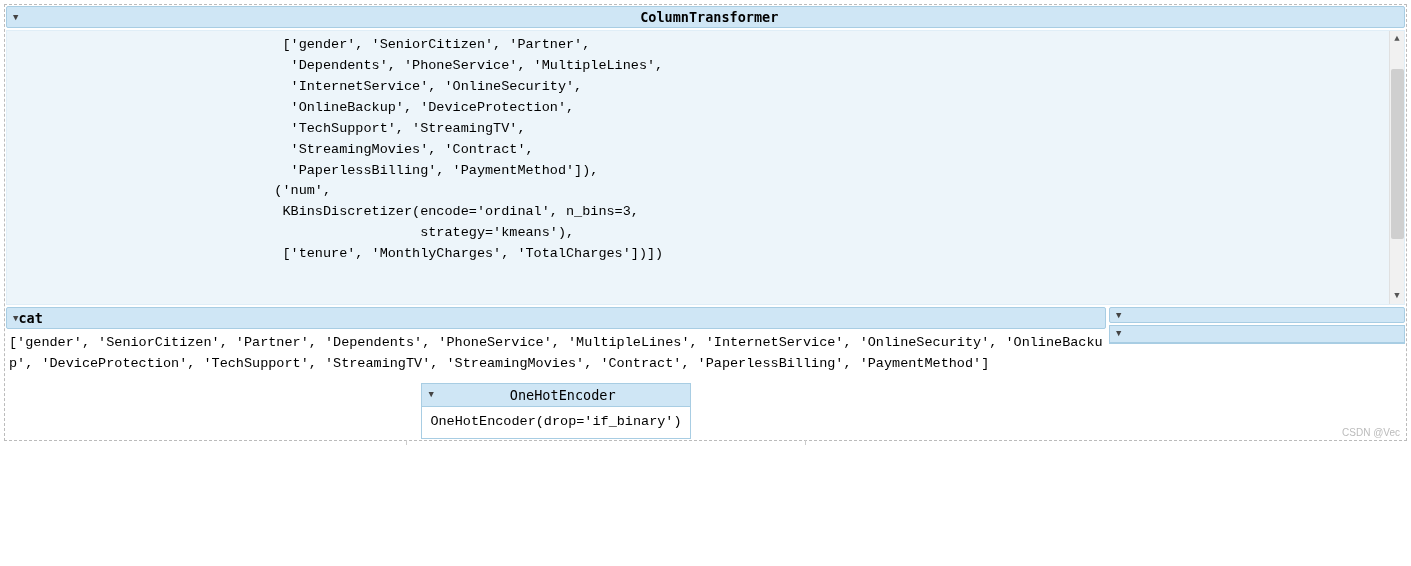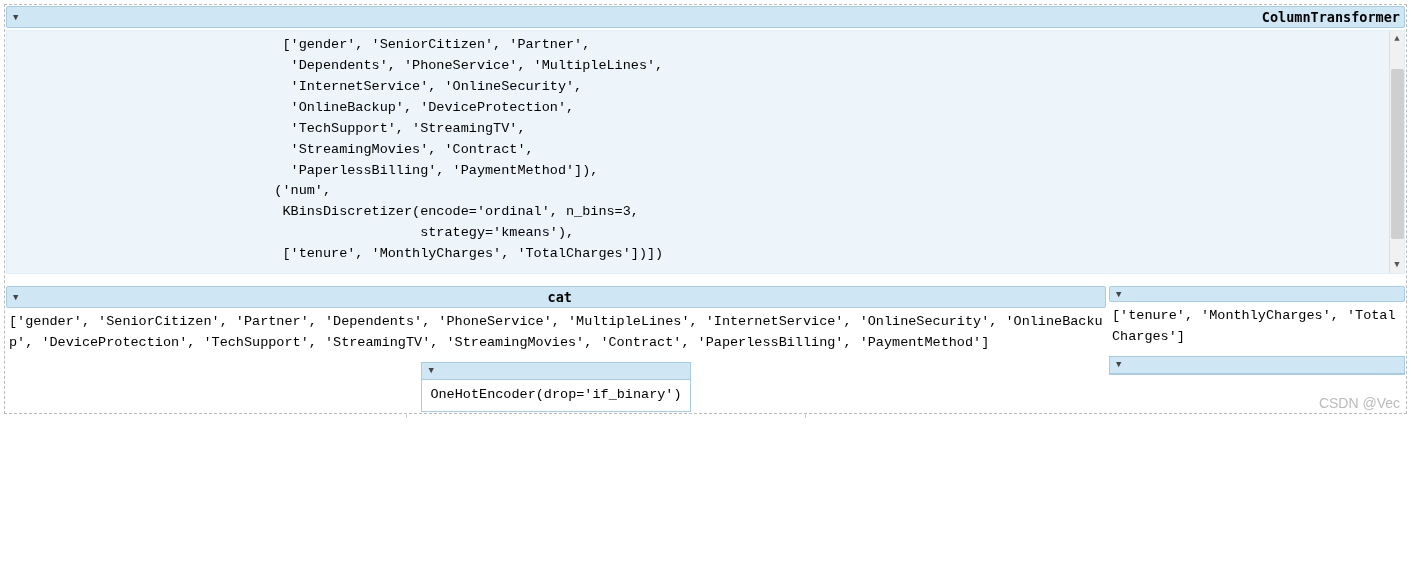--- a/index.html
+++ b/index.html
@@ -32,29 +32,29 @@
   }
   .header-row .caret {
     flex: 0 0 auto;
     font-size: 9px;
     color: #444;
     margin-left: 2px;
     cursor: pointer;
   }
   .header-row .title {
     flex: 1 1 auto;
-    text-align: right;
+    text-align: center;
   }
   .scroll-area {
     background: #edf5fa;
     border: 1px solid #e0eef7;
     position: relative;
-    height: 244px;
+    height: 275px;
     overflow: hidden;
-    margin-bottom: 12px;
+    margin-bottom: 2px;
   }
   .scroll-content {
     white-space: pre;
     font-family: "Consolas", "Courier New", monospace;
     padding: 4px 0 4px 0;
     line-height: 1.55;
   }
   .scrollbar-track {
     position: absolute;
     right: 0; top: 0; bottom: 0;
@@ -101,21 +101,21 @@
   }
   .sub-header .caret {
     flex: 0 0 auto;
     font-size: 9px;
     color: #444;
     margin-left: 2px;
     cursor: pointer;
   }
   .sub-header .title {
     flex: 1 1 auto;
-    text-align: center;
+    text-align: left;
   }
   .feature-list {
     font-family: "Consolas", "Courier New", monospace;
     padding: 2px 3px 8px 3px;
     line-height: 1.55;
     word-break: break-all;
   }
   .est-wrap-cat {
     display: flex;
     justify-content: center;
@@ -155,21 +155,21 @@
     position: absolute;
     border: 1px solid #ccc;
     border-top: none;
     height: 12px;
     bottom: -13px;
   }
   .watermark {
     position: absolute;
     right: 6px;
     bottom: 2px;
-    font-size: 14px;
+    font-size: 10px;
     color: #bbb;
     font-family: sans-serif;
   }
   .rel { position: relative; }
 </style>
 </head>
 <body>
 
 <div class="outer-frame rel">
 
@@ -202,32 +202,32 @@
     <div class="col-block cat">
       <div class="sub-header">
         <span class="caret">▼</span>
         <span class="title">cat</span>
       </div>
       <div class="feature-list">['gender', 'SeniorCitizen', 'Partner', 'Dependents', 'PhoneService', 'MultipleLines', 'InternetService', 'OnlineSecurity', 'OnlineBackup', 'DeviceProtection', 'TechSupport', 'StreamingTV', 'StreamingMovies', 'Contract', 'PaperlessBilling', 'PaymentMethod']</div>
       <div class="est-wrap-cat rel">
         <div class="est-box">
           <div class="est-header">
             <span class="caret">▼</span>
+            <span class="title">OneHotEncoder</span>
           </div>
           <div class="est-body">OneHotEncoder(drop='if_binary')</div>
         </div>
         <div class="connector" style="left:50%; width:400px; transform:translateX(-150px);"></div>
       </div>
     </div>
 
     <div class="col-block num">
       <div class="sub-header">
         <span class="caret">▼</span>
       </div>
-      <div class="feature-list">['tenure', 'MonthlyCharges', 'TotalCharges']</div>
       <div class="est-box">
         <div class="est-header">
           <span class="caret">▼</span>
         </div>
       </div>
     </div>
 
   </div>
 
   <div class="watermark">CSDN @Vec</div>

